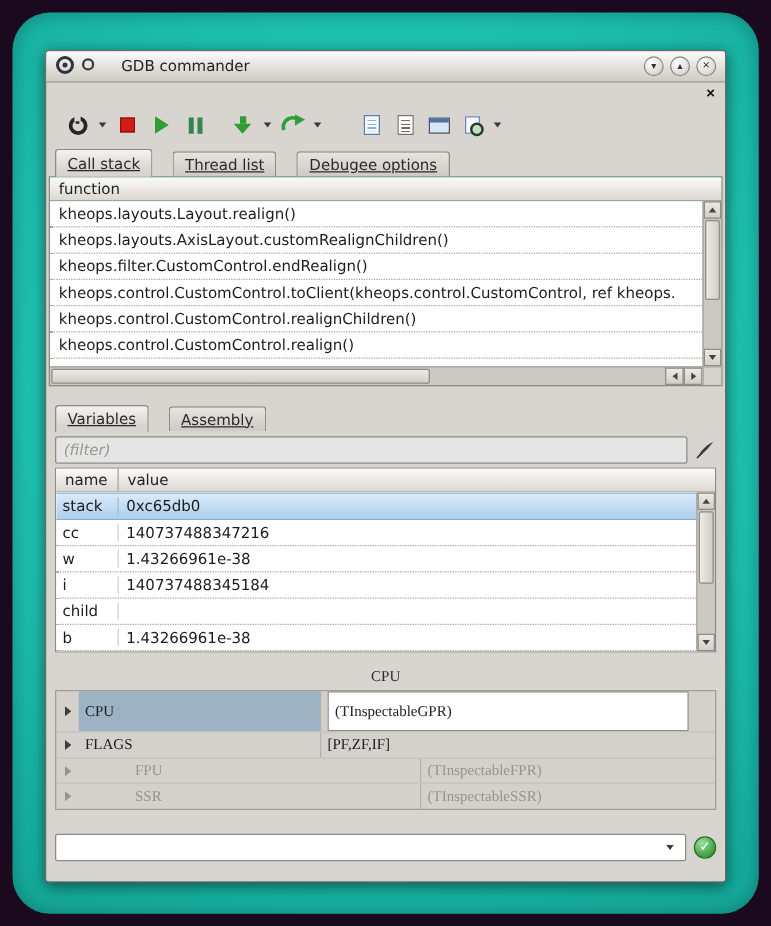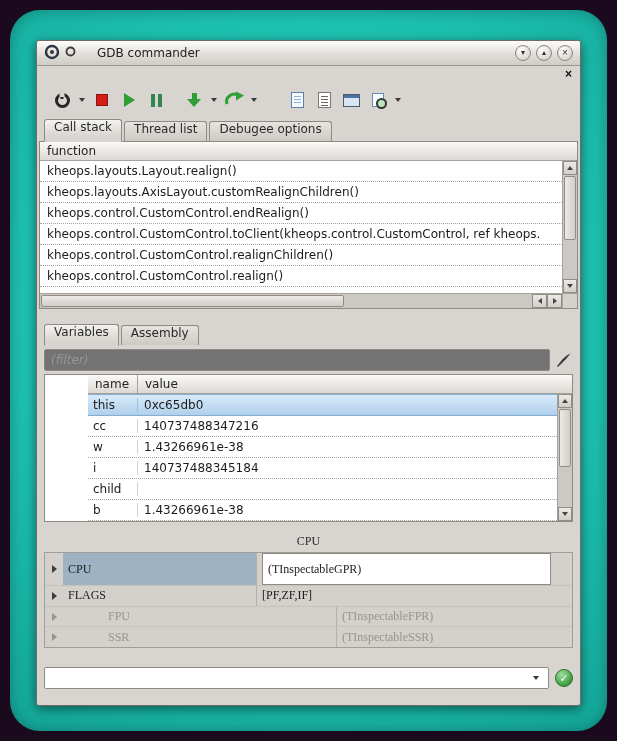--- a/index.html
+++ b/index.html
@@ -83,25 +83,25 @@
   .ic-win { width:17px; height:13px; background:#d8e6f4; border:1px solid #4f586a; position:relative; display:inline-block; }
   .ic-win::before { content:''; position:absolute; left:0; right:0; top:0; height:3px; background:#4a74a8; }
   .ic-docsearch { width:12px; height:14px; background:#f6faff; border:1px solid #6b8cba; position:relative; display:inline-block; }
   .ic-docsearch::after { content:''; position:absolute; right:-4px; bottom:-3px; width:7px; height:7px; border:2px solid #2c3b2c; border-radius:50%; background:#bfe4bf; }
 
   
   .tabs { display:flex; align-items:flex-end; padding-left:7px; position:relative; z-index:2; }
   .tabs1 { flex:0 0 23px; }
   .tabs2 { flex:0 0 22px; }
   .tab {
-    height:20px; padding:0 9px; margin-right:2px;
-    display:flex; align-items:flex-start;
+    height:20px; padding:0 9px; margin-right:16px;
+    display:flex; align-items:center;
     background:linear-gradient(#e7e4e0,#cdc9c3);
     border:1px solid #8f8b84; border-bottom:none;
-    border-radius:3px 3px 0 0; color:#2b2b2b;
+    border-radius:3px 3px 0 0; color:#2b2b2b;text-decoration:underline;
   }
   .tab.active {
     height:23px; background:linear-gradient(#f4f3f0,#d8d4cf 80%);
     margin-bottom:-1px; border-bottom:1px solid #d8d4cf; position:relative; z-index:3;
   }
   .tabs2 .tab.active { height:22px; }
 
   
   .cs-panel {
     flex:0 0 168px; margin:0 2px; border:1px solid #8f8b84; background:#86efac;
@@ -139,30 +139,30 @@
   .sb-corner { grid-column:2; grid-row:3; background:#d5d1cc; border-top:1px solid #a7a39c; border-left:1px solid #a7a39c; }
 
   .spacer14 { flex:0 0 14px; }
   .spacer12 { flex:0 0 12px; }
   .spacer-flex { flex:1; }
   .spacer-bottom { flex:0 0 16px; }
 
   
   .filter-row { flex:0 0 24px; margin:3px 7px 2px; display:flex; align-items:center; gap:5px; }
   .filter-input {
-    flex:1; height:22px; border:1px solid #8f8b84; background:#737373;
+    flex:1; height:22px; border:1px solid #8f8b84; background:#e5e5e5;
     padding:0 6px; font:inherit; color:#2a2a2a; border-radius:2px;
   }
   .filter-input::placeholder { color:#9a968f; font-style:italic; }
   .pen-wrap { width:18px; height:18px; display:flex; align-items:center; justify-content:center; background:transparent; border:none; padding:0; }
 
   
   .vars-panel {
     flex:0 0 141px; margin:0 7px; border:1px solid #8f8b84; background:#fff;
-    display:grid; grid-template-columns:1fr 15px; grid-template-rows:19px 1fr;padding-left:43px;
+    display:grid; grid-template-columns:1fr 15px; grid-template-rows:19px 1fr;
   }
   .vars-header .hcell.name-col { width:50px; border-right:1px solid #a7a39c; }
   .vars-rows { grid-column:1; grid-row:2; overflow:hidden; background:#fff; }
   .var-row { height:21px; display:flex; align-items:center; border-bottom:1px dotted #a9a59e; }
   .var-name { width:50px; padding:0 5px; border-right:1px solid #d4d0ca; overflow:hidden; white-space:nowrap; }
   .var-value { flex:1; padding:0 6px; overflow:hidden; white-space:nowrap; }
   .var-row.selected {
     background:linear-gradient(#d9ebfa,#aecfeb);
     border-top:1px solid #86add0; border-bottom:1px solid #86add0; height:22px;
   }
@@ -310,21 +310,21 @@
       <span class="hcell">function</span>
     </div>
     <div class="cs-rows">
       <div class="cs-row">
           <span>kheops.layouts.Layout.realign()</span>
         </div>
       <div class="cs-row">
           <span>kheops.layouts.AxisLayout.customRealignChildren()</span>
         </div>
       <div class="cs-row">
-          <span>kheops.control.CustomControl.endRealign()</span>
+          <span>kheops.filter.CustomControl.endRealign()</span>
         </div>
       <div class="cs-row">
           <span>kheops.control.CustomControl.toClient(kheops.control.CustomControl, ref kheops.</span>
         </div>
       <div class="cs-row">
           <span>kheops.control.CustomControl.realignChildren()</span>
         </div>
       <div class="cs-row">
           <span>kheops.control.CustomControl.realign()</span>
         </div>
@@ -373,21 +373,21 @@
     </button>
   </div>
 
   <div class="vars-panel">
     <div class="tbl-header vars-header">
       <span class="hcell name-col">name</span>
       <span class="hcell">value</span>
     </div>
     <div class="vars-rows">
       <div class="var-row selected">
-        <span class="var-name">this</span>
+        <span class="var-name">stack</span>
         <span class="var-value">0xc65db0</span>
       </div>
       <div class="var-row">
         <span class="var-name">cc</span>
         <span class="var-value">140737488347216</span>
       </div>
       <div class="var-row">
         <span class="var-name">w</span>
         <span class="var-value">1.43266961e-38</span>
       </div>

